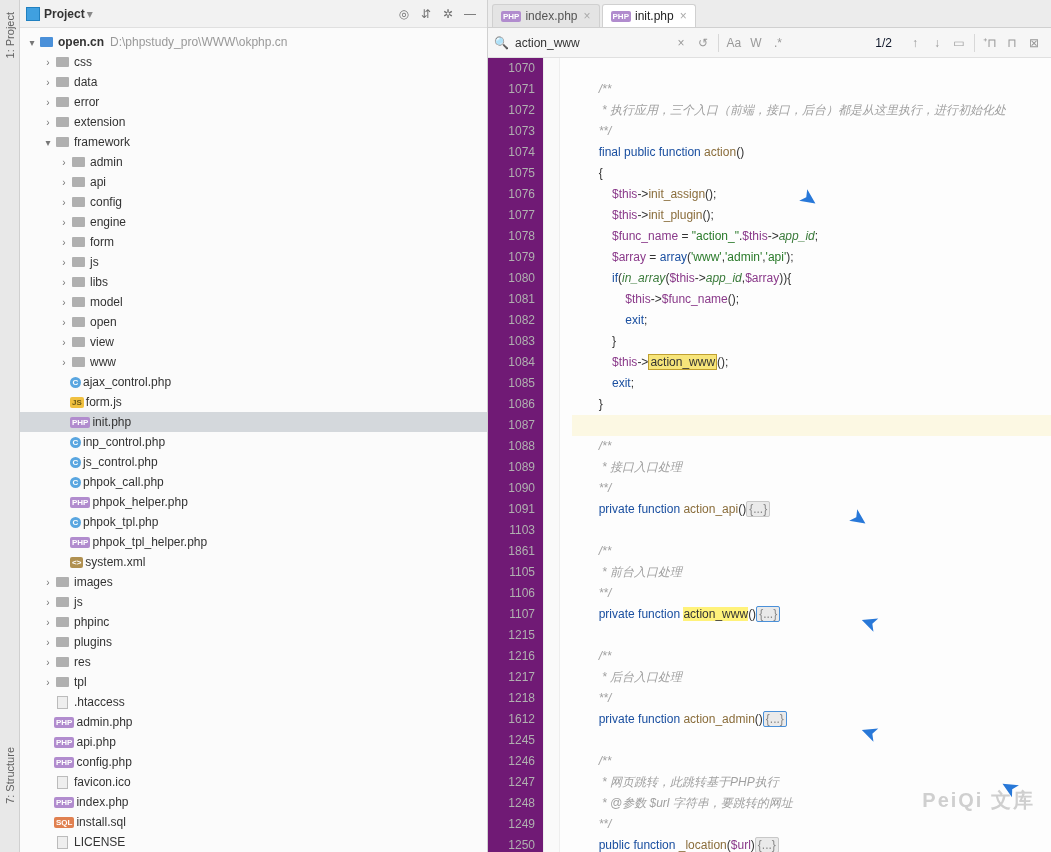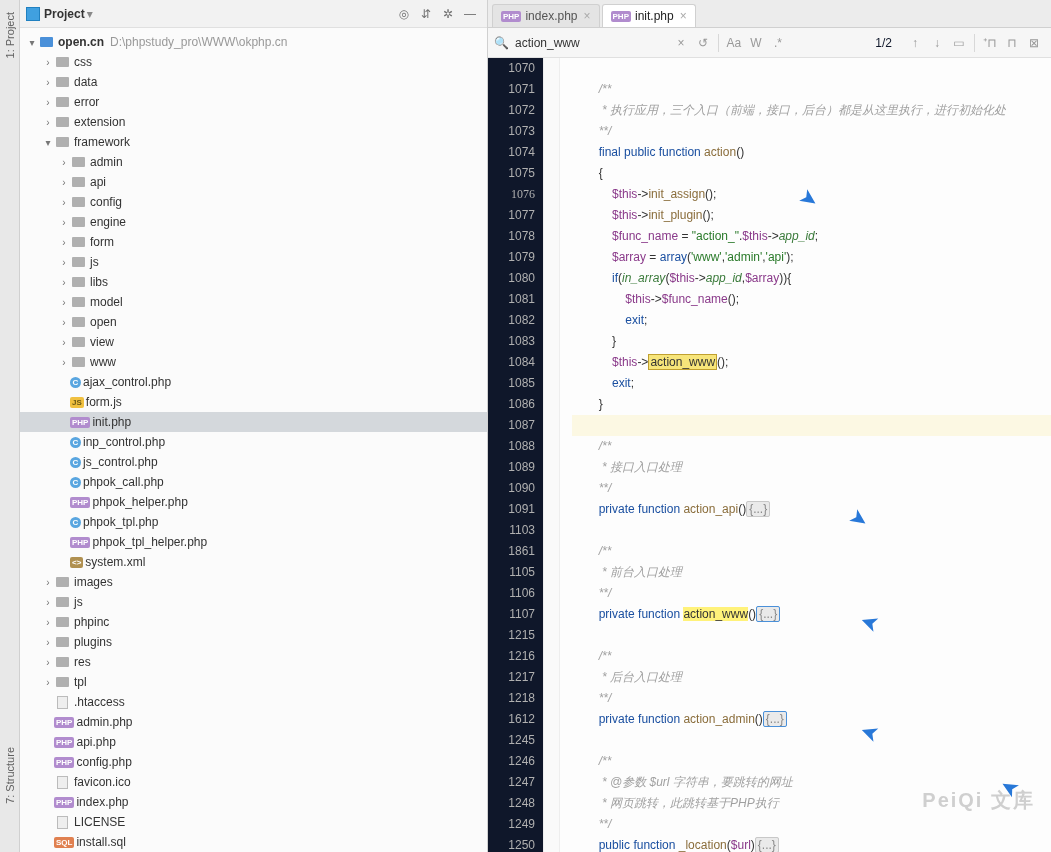--- a/index.html
+++ b/index.html
@@ -36,21 +36,21 @@
 .ed-tab.active { background:#fff; color:#222; }
 .ed-tab .close { margin-left:6px; color:#aaa; }
 .finder { height:30px; display:flex; align-items:center; padding:0 6px; border-bottom:1px solid #e0e0e0; background:#f6f6f6; }
 .finder .mag { color:#888; margin-right:6px; }
 .finder input { border:none; background:transparent; outline:none; flex:0 0 140px; color:#333; }
 .finder .fbtn { width:22px; text-align:center; color:#999; cursor:pointer; }
 .finder .sep { width:1px; height:18px; background:#d8d8d8; margin:0 4px; }
 .finder .counter { color:#0f172a; margin:0 12px; }
 .finder .sp { flex:1; }
 .code-wrap { flex:1; display:flex; font-family:Consolas,Menlo,monospace; font-size:13px; line-height:21px; overflow:hidden; background:#fdfdfd; }
-.gutter { width:56px; text-align:right; color:#b0b0b0; background:#0f172a; border-right:1px solid #eee; padding-right:8px; }
+.gutter { width:56px; text-align:right; color:#b0b0b0; background:#701a75; border-right:1px solid #eee; padding-right:8px; }
 .foldcol { width:16px; background:#fafafa; border-right:1px solid #eee; }
 .code { flex:1; padding-left:12px; color:#333; position:relative; }
 .code .ln { height:21px; white-space:pre; }
 .code .ln.cur { background:#fcf8e3; }
 .kw { color:#1a4fa0; }
 .fn { color:#3a7a3a; font-style:italic; }
 .call { color:#8a6d3b; }
 .var { color:#8a3a8a; }
 .str { color:#2a7a2a; }
 .com { color:#a0a0a0; font-style:italic; }
@@ -325,29 +325,29 @@
           </span>
           <span class="fname">favicon.ico</span>
         </div>
         <div class="node" style="padding-left: 22px;">
           <span class="arrow"></span>
           <span class="badge php">PHP</span>
           <span class="fname">index.php</span>
         </div>
         <div class="node" style="padding-left: 22px;">
           <span class="arrow"></span>
-          <span class="ficon">
-            <span class="icon-filetxt"></span>
-          </span>
-          <span class="fname">LICENSE</span>
-        </div>
-        <div class="node" style="padding-left: 22px;">
-          <span class="arrow"></span>
           <span class="badge sql">SQL</span>
           <span class="fname">install.sql</span>
+        </div>
+        <div class="node" style="padding-left: 22px;">
+          <span class="arrow"></span>
+          <span class="ficon">
+            <span class="icon-filetxt"></span>
+          </span>
+          <span class="fname">LICENSE</span>
         </div>
       </div>
   </div>
 
   <div class="editor">
     <div class="ed-tabs" id="edtabs">
         <div class="ed-tab"><span class="badge php" style="margin-right:4px">PHP</span>index.php<span class="close">×</span></div>
         <div class="ed-tab active"><span class="badge php" style="margin-right:4px">PHP</span>init.php<span class="close">×</span></div>
       </div>
     <div class="finder">
@@ -370,21 +370,21 @@
       <span class="fbtn">⊠</span>
     </div>
     <div class="code-wrap">
       <div class="gutter" id="gutter">
           <div style="height: 21px;">1070</div>
           <div style="height: 21px;">1071</div>
           <div style="height: 21px;">1072</div>
           <div style="height: 21px;">1073</div>
           <div style="height: 21px;">1074</div>
           <div style="height: 21px;">1075</div>
-          <div style="height: 21px; font-family: Liberation Serif, serif;">1076</div>
+          <div style="height: 21px;">1076</div>
           <div style="height: 21px;">1077</div>
           <div style="height: 21px;">1078</div>
           <div style="height: 21px;">1079</div>
           <div style="height: 21px;">1080</div>
           <div style="height: 21px;">1081</div>
           <div style="height: 21px;">1082</div>
           <div style="height: 21px;">1083</div>
           <div style="height: 21px;">1084</div>
           <div style="height: 21px;">1085</div>
           <div style="height: 21px;">1086</div>
@@ -445,20 +445,20 @@
           <div class="ln com">         * 前台入口处理</div>
           <div class="ln com">        **/</div>
           <div class="ln">        <span class="kw">private</span> <span class="kw">function</span> <span class="hl">action_www</span>()<span class="fold sel">{...}</span></div>
           <div class="ln"></div>
           <div class="ln com">        /**</div>
           <div class="ln com">         * 后台入口处理</div>
           <div class="ln com">        **/</div>
           <div class="ln">        <span class="kw">private</span> <span class="kw">function</span> <span class="call">action_admin</span>()<span class="fold sel">{...}</span></div>
           <div class="ln"></div>
           <div class="ln com">        /**</div>
+          <div class="ln com">         * 网页跳转，此跳转基于PHP执行</div>
           <div class="ln com">         * @参数 $url 字符串，要跳转的网址</div>
-          <div class="ln com">         * 网页跳转，此跳转基于PHP执行</div>
           <div class="ln com">        **/</div>
           <div class="ln">        <span class="kw">public</span> <span class="kw">function</span> <span class="call">_location</span>(<span class="var">$url</span>)<span class="fold">{...}</span></div>
         </div>
     </div>
   </div>
 </div>
 
 </body></html>

